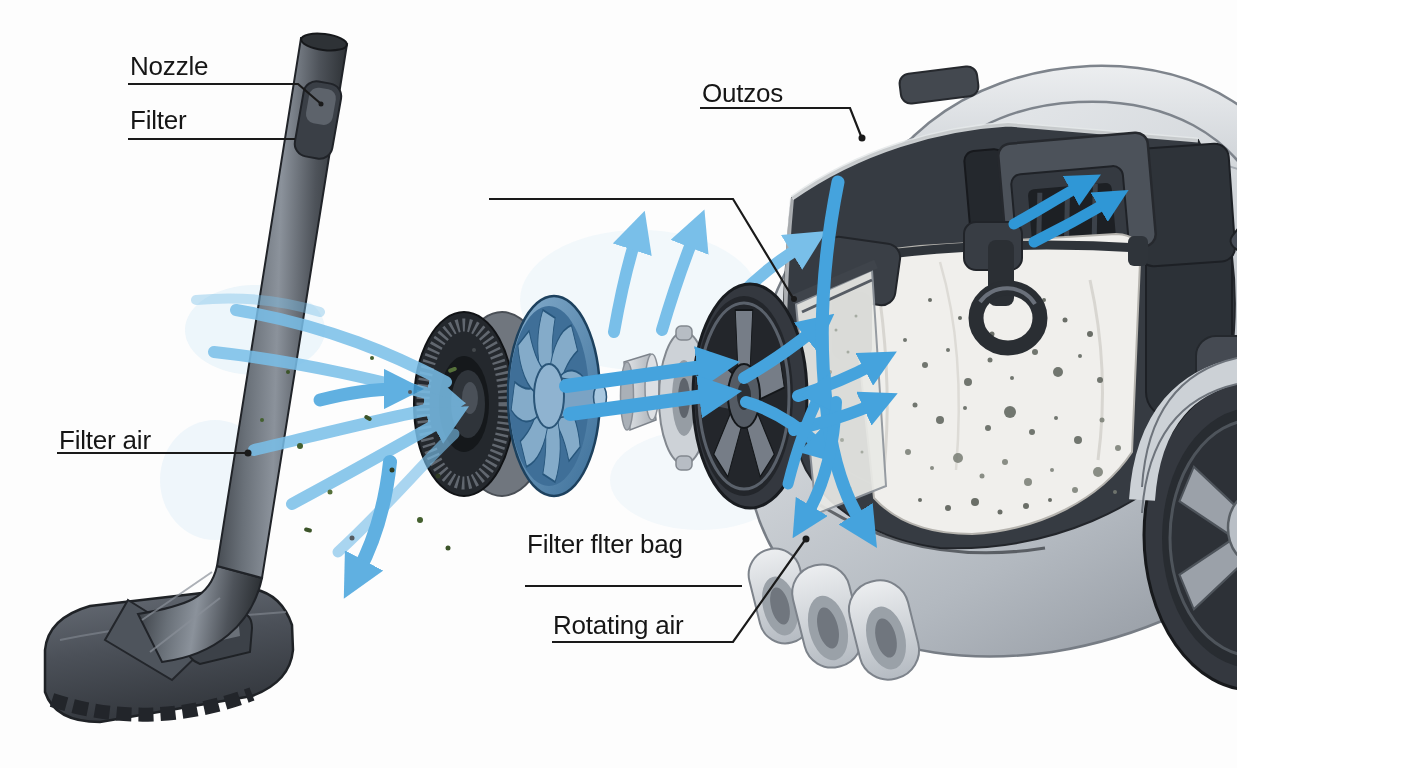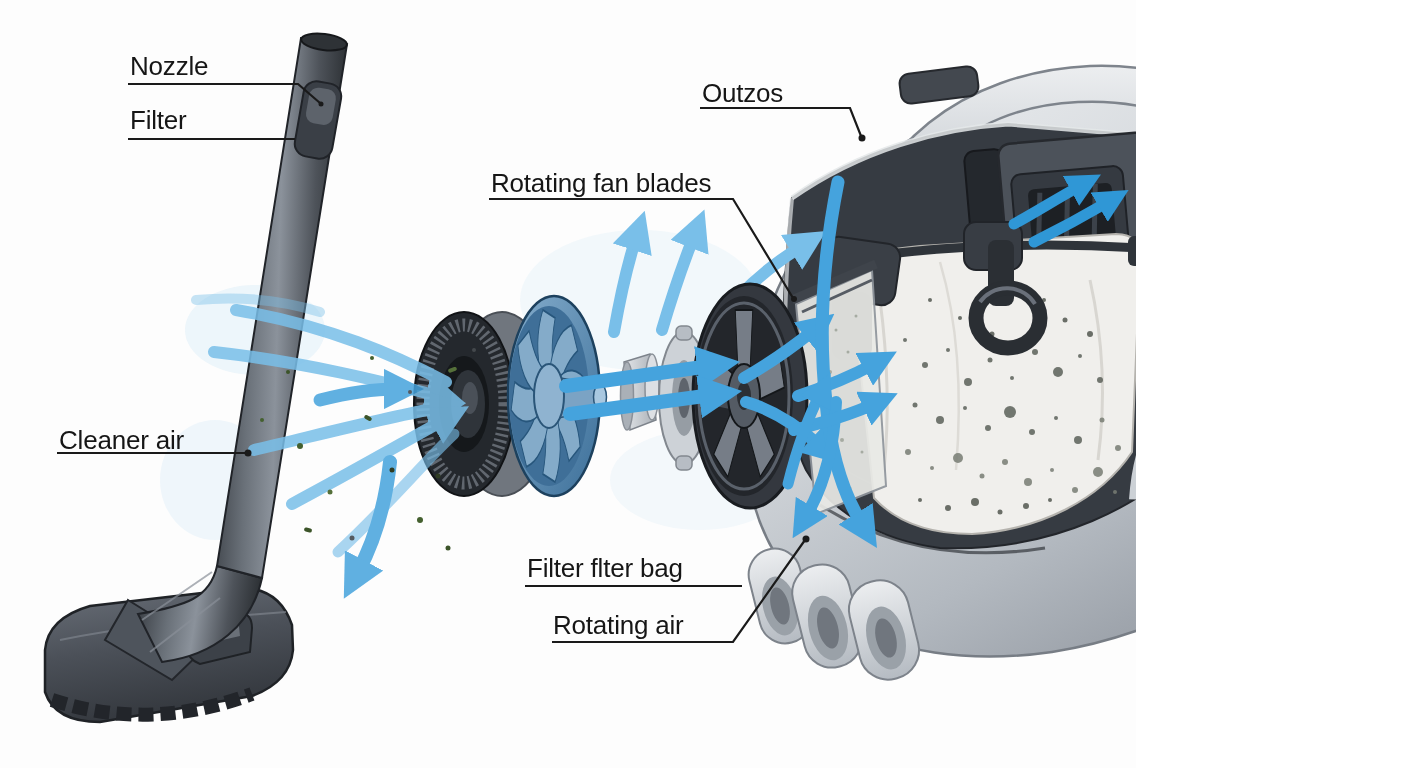--- a/index.html
+++ b/index.html
@@ -1,16 +1,16 @@
 <!DOCTYPE html>
 <html><head>
 <meta charset="utf-8">
 <style>
   html,body{margin:0;padding:0;background:#ffffff;}
-  .stage{position:relative;width:1136px;height:768px;background:#fdfdfd;overflow:hidden;
+  .stage{position:relative;width:1237px;height:768px;background:#fdfdfd;overflow:hidden;
          font-family:"Liberation Sans",sans-serif;}
   .stage svg{position:absolute;left:0;top:0;}
   .lbl{position:absolute;font-size:26px;color:#161616;line-height:1.05;
        white-space:nowrap;letter-spacing:-0.2px;}
 </style>
 </head>
 <body>
 
 <div class="stage">
 <svg width="1408" height="768" viewBox="0 0 1408 768">
@@ -367,17 +367,16 @@
     <circle cx="862" cy="138" r="3.5"></circle>
     <circle cx="794" cy="299" r="3"></circle>
     <circle cx="248" cy="453" r="3.5"></circle>
     <circle cx="806" cy="539" r="3.5"></circle>
   </g>
 </svg>
 
 <div class="lbl" style="left:130px;top:53px">Nozzle</div>
 <div class="lbl" style="left:130px;top:107px">Filter</div>
 <div class="lbl" style="left:702px;top:80px">Outzos</div>
-<div class="lbl" style="left:491px;top:170px">Rotating fan blades</div>
-<div class="lbl" style="left:59px;top:427px">Cleaner air</div>
-<div class="lbl" style="left:527px;top:555px">Filter flter bag</div>
+<div class="lbl" style="left:59px;top:427px">Filter air</div>
+<div class="lbl" style="left:527px;top:531px">Filter flter bag</div>
 <div class="lbl" style="left:553px;top:612px">Rotating air</div>
 </div>
 
 </body></html>

